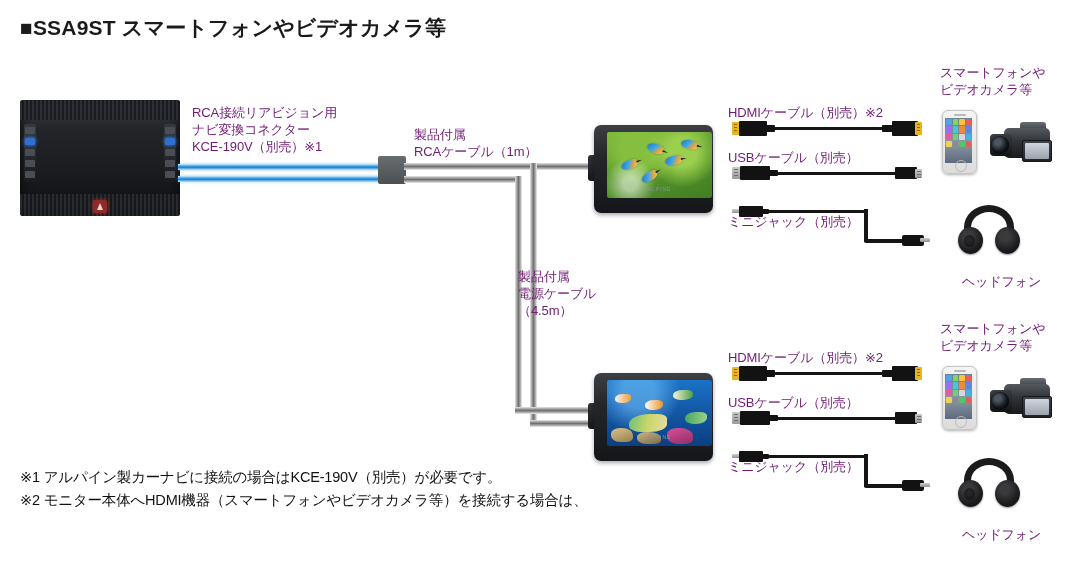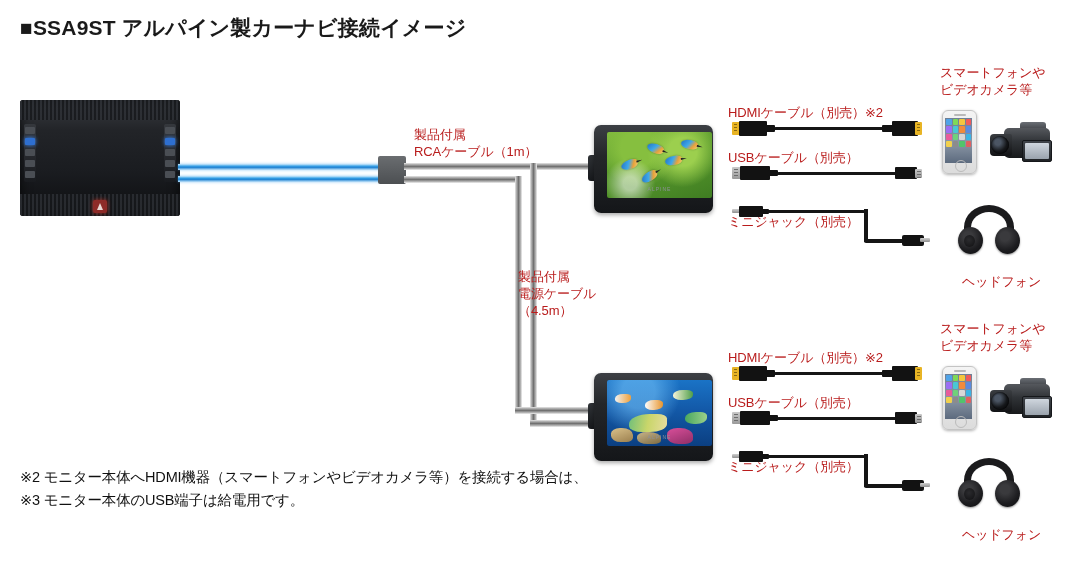--- a/index.html
+++ b/index.html
@@ -25,21 +25,21 @@
     font-size: 21px;
     font-weight: 700;
     letter-spacing: 0.2px;
     white-space: nowrap;
   }
   .lbl {
     position: absolute;
     font-size: 13px;
     line-height: 17px;
     white-space: pre-line;
-    color: #b91c1c;
+    color: #701a75;
     letter-spacing: -0.1px;
   }
 
   
   #navunit {
     position: absolute;
     left: 20px;
     top: 100px;
     width: 160px;
     height: 116px;
@@ -417,21 +417,21 @@
     letter-spacing: -0.2px;
   }
   #footnotes div { white-space: pre; }
   .fn-indent { padding-left: 28px; }
 </style>
 </head>
 <body>
 
 <div id="page">
 
-  <div id="title">■SSA9ST アルパイン製カーナビ接続イメージ</div>
+  <div id="title">■SSA9ST スマートフォンやビデオカメラ等</div>
 
   <div id="navunit">
     <div class="nav-vent top"></div>
     <div class="nav-vent bot"></div>
     <div class="nav-side l">
       <div class="nav-btn" style="top:3px"></div>
       <div class="nav-btn blue" style="top:14px"></div>
       <div class="nav-btn" style="top:25px"></div>
       <div class="nav-btn" style="top:36px"></div>
       <div class="nav-btn" style="top:47px"></div>
@@ -442,20 +442,23 @@
       <div class="nav-btn" style="top:25px"></div>
       <div class="nav-btn" style="top:36px"></div>
       <div class="nav-btn" style="top:47px"></div>
     </div>
     <div id="nav-hazard"></div>
   </div>
 
   <div class="blue-cable" style="left:178px; top:164px; width:202px;"></div>
   <div class="blue-cable" style="left:178px; top:176px; width:202px;"></div>
 
+  <div class="lbl" style="left:192px; top:104px;">RCA接続リアビジョン用
+ナビ変換コネクター
+KCE-190V（別売）※1</div>
 
   <div id="connector-box"></div>
 
   <div class="lbl" style="left:414px; top:126px;">製品付属
 RCAケーブル（1m）</div>
 
   <div class="gcab-h" style="left:404px; top:163px; width:196px;"></div>
   <div class="gcab-h" style="left:404px; top:176px; width:118px;"></div>
 
   <div class="gcab-v" style="left:515px; top:176px; height:238px;"></div>
@@ -657,17 +660,17 @@
   </div>
 
   <div class="headphone" style="left:958px; top:458px;">
     <div class="hp-band"></div>
     <div class="hp-cup l"></div>
     <div class="hp-cup r"></div>
   </div>
   <div class="lbl" style="left:962px; top:526px;">ヘッドフォン</div>
 
   <div id="footnotes">
+    <div>※1 アルパイン製カーナビに接続の場合はKCE-190V（別売）が必要です。</div>
     <div>※2 モニター本体へHDMI機器（スマートフォンやビデオカメラ等）を接続する場合は、</div>
-    <div>※3 モニター本体のUSB端子は給電用です。</div>
   </div>
 
 </div>
 
 </body></html>

